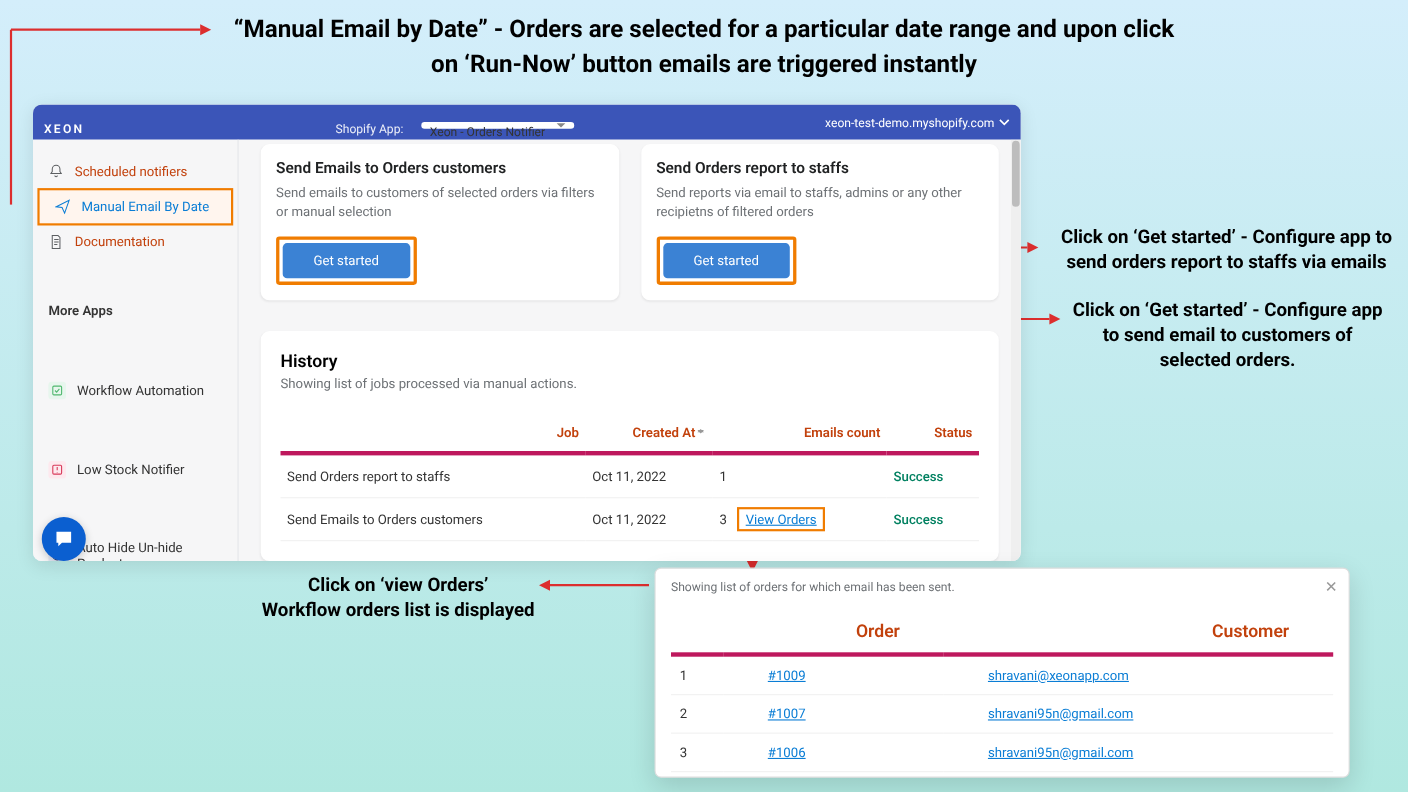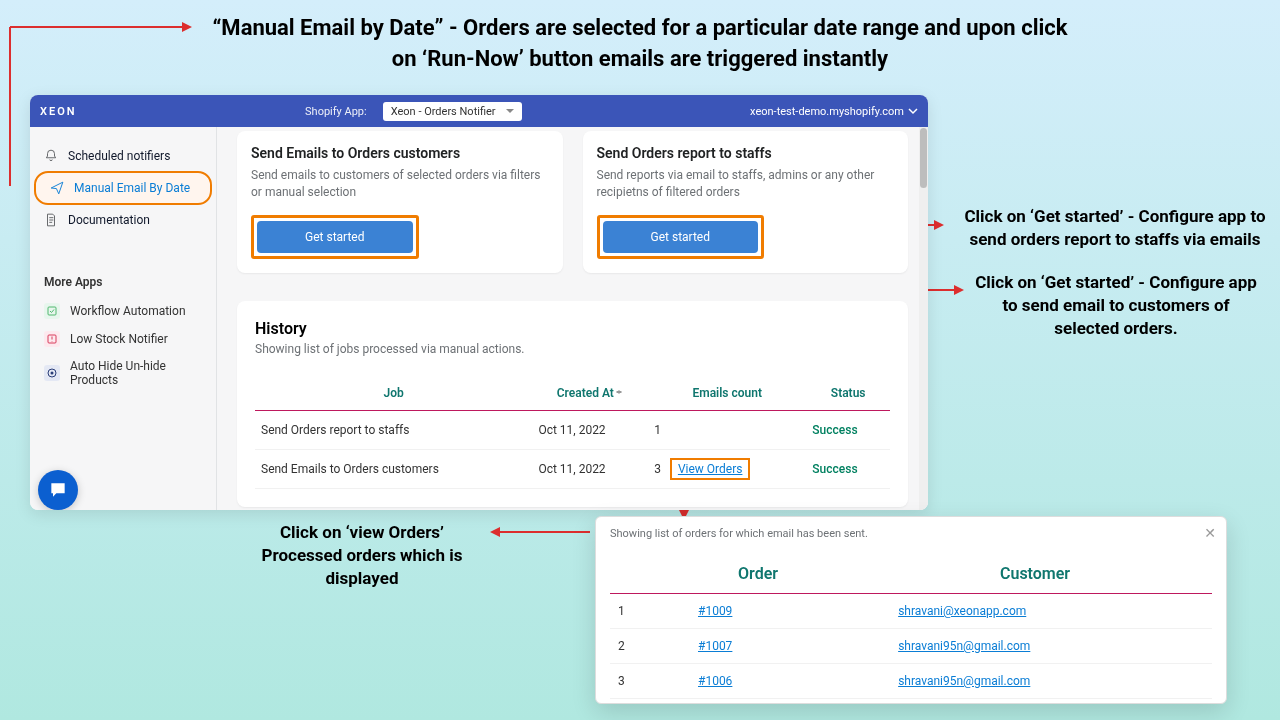--- a/index.html
+++ b/index.html
@@ -2,52 +2,52 @@
 <html><head>
 <meta charset="utf-8">
 <style>
   * { margin:0; padding:0; box-sizing:border-box; font-family:-apple-system,BlinkMacSystemFont,"Segoe UI",Roboto,sans-serif; }
   body { width:1280px; height:720px; background:linear-gradient(180deg,#d4eefb 0%,#b0e8e0 100%); overflow:hidden; position:relative; }
   .top-annot { position:absolute; top:13px; left:200px; right:200px; text-align:center; font-size:22px; font-weight:700; color:#000; line-height:1.4; }
   .arrow { position:absolute; pointer-events:none; }
   .arrow-line { stroke:#dc2e2e; stroke-width:2; fill:none; }
   .arrow-head { fill:#dc2e2e; }
   .app { position:absolute; left:30px; top:95px; width:898px; height:415px; background:#f6f6f7; border-radius:8px; box-shadow:0 4px 16px rgba(0,0,0,0.1); overflow:hidden; }
-  .titlebar { height:22px; background:#3b55b8; display:flex; align-items:center; color:#fff; font-size:11px; padding:16px 10px; }
+  .titlebar { height:22px; background:#3b55b8; display:flex; color:#fff; font-size:11px; padding:16px 10px; }
   .titlebar .brand { font-weight:600; letter-spacing:2px; }
   .titlebar .spacer { flex:1; }
   .titlebar .applabel { margin-right:16px; opacity:0.9; }
   .appselect { background:#ffffff; color:#333; border-radius:3px; padding:3px 26px 3px 8px; font-size:11px; position:relative; }
   .appselect:after { content:""; position:absolute; right:8px; top:50%; margin-top:-2px; border:4px solid transparent; border-top-color:#888; }
   .shopdrop { display:flex; align-items:center; gap:4px; font-size:11px; }
   .shopdrop svg { width:10px; height:10px; }
   .appbody { display:flex; height:calc(100% - 22px); position:relative; }
   .sidebar { width:187px; background:#f6f6f7; border-right:1px solid #e1e3e5; padding-top:14px; }
-  .navitem { display:flex; align-items:center; gap:10px; padding:8px 14px; font-size:12px; color:#0f172a; cursor:pointer; }
-  .navitem.active { background:#fff5ee; color:#0a7dd5; border:2px solid #f07c00; border-radius:14px; margin:0 4px; }
+  .navitem { display:flex; align-items:center; gap:10px; padding:8px 14px; font-size:12px; color:#c2410c; cursor:pointer; }
+  .navitem.active { background:#fff5ee; color:#0a7dd5; border:2px solid #f07c00; border-radius:0; margin:0 4px; }
   .navitem .ico { width:14px; height:14px; flex-shrink:0; display:flex; align-items:center; justify-content:center; }
   .navitem .ico svg { width:14px; height:14px; }
   .moreapps { padding:40px 14px 8px; font-size:12px; font-weight:600; color:#333; }
-  .appitem { display:flex; align-items:center; gap:10px; padding:6px 14px; font-size:12px; color:#333; cursor:pointer; }
+  .appitem { display:flex; align-items:center; gap:10px; padding:6px 14px; font-size:12px; color:#333; cursor:pointer;margin-top:44px; }
   .appicon { width:16px; height:16px; border-radius:3px; display:flex; align-items:center; justify-content:center; flex-shrink:0; }
   .appicon svg { width:12px; height:12px; }
   .main { flex:1; background:#f6f6f7; overflow:hidden; position:relative; }
   .scrolltrack { position:absolute; right:0; top:0; bottom:0; width:9px; background:#efefef; }
   .scrollthumb { position:absolute; right:1px; top:1px; width:7px; height:60px; background:#bdbdbd; border-radius:4px; }
   .cards { display:flex; gap:20px; padding:4px 20px 14px; }
   .card { flex:1; background:#fff; border-radius:8px; box-shadow:0 1px 2px rgba(0,0,0,0.06); padding:14px; }
   .card h3 { font-size:14px; font-weight:600; color:#202223; margin-bottom:6px; }
   .card p { font-size:12px; color:#6d7175; line-height:1.4; margin-bottom:14px; }
-  .btn { background:#3b82d4; color:#fff; border:none; border-radius:4px; padding:9px 48px; font-size:12px; cursor:pointer; display:inline-block; }
+  .btn { background:#3b82d4; color:#fff; border:none; border-radius:4px; padding:9px 28px; font-size:12px; cursor:pointer; display:inline-block; }
   .btn-highlight { border:3px solid #f07c00; border-radius:3px; padding:3px; display:inline-block; }
   .history { background:#fff; border-radius:8px; margin:14px 20px 0; padding:18px; box-shadow:0 1px 2px rgba(0,0,0,0.06); }
   .history h3 { font-size:16px; font-weight:600; margin-bottom:4px; }
   .history .sub { font-size:12px; color:#6d7175; margin-bottom:20px; }
   table { width:100%; border-collapse:collapse; font-size:12px; }
-  th { text-align:center; color:#0f766e; font-weight:600; padding:10px 6px; border-bottom:1px solid #be185d; }
+  th { text-align:right; color:#c2410c; font-weight:600; padding:10px 6px; border-bottom:4px solid #be185d; }
   td { padding:12px 6px; border-bottom:1px solid #f1f1f1; color:#333; }
   .sortic { display:inline-block; position:relative; width:8px; height:10px; margin-left:2px; }
   .sortic:before { content:""; position:absolute; top:0; left:0; border:3px solid transparent; border-bottom-color:#999; }
   .sortic:after { content:""; position:absolute; bottom:0; left:0; border:3px solid transparent; border-top-color:#999; }
   .success { color:#008060; font-weight:500; }
   .viewlink { color:#0a7dd5; text-decoration:underline; cursor:pointer; }
   .link-highlight { border:2px solid #f07c00; padding:2px 6px; margin-left:6px; }
   .chatbubble { position:absolute; left:8px; bottom:10px; width:40px; height:40px; border-radius:50%; background:#0b5fd0; display:flex; align-items:center; justify-content:center; box-shadow:0 2px 8px rgba(0,0,0,0.2); cursor:pointer; }
   .chatbubble svg { width:20px; height:20px; }
   .modal { position:absolute; left:595px; top:516px; width:632px; background:#fff; border:1px solid #ddd; border-radius:6px; box-shadow:0 8px 24px rgba(0,0,0,0.14); padding:10px 14px 4px; }
@@ -243,13 +243,13 @@
         <td><span class="link">#1006</span></td>
         <td><span class="link">shravani95n@gmail.com</span></td>
       </tr>
     </tbody>
   </table>
 </div>
 
 <div class="side-annot" style="left:962px;top:205px;right:12px;text-align:center;">Click on ‘Get started’ - Configure app to send orders report to staffs via emails</div>
 <div class="side-annot" style="left:972px;top:271px;right:20px;text-align:center;">Click on ‘Get started’ - Configure app to send email to customers of selected orders.</div>
 <div class="side-annot" style="left:232px;top:521px;width:260px;text-align:center;white-space:pre-line;">Click on ‘view Orders’
-Processed orders which is displayed</div>
+Workflow orders list is displayed</div>
 
 </body></html>

